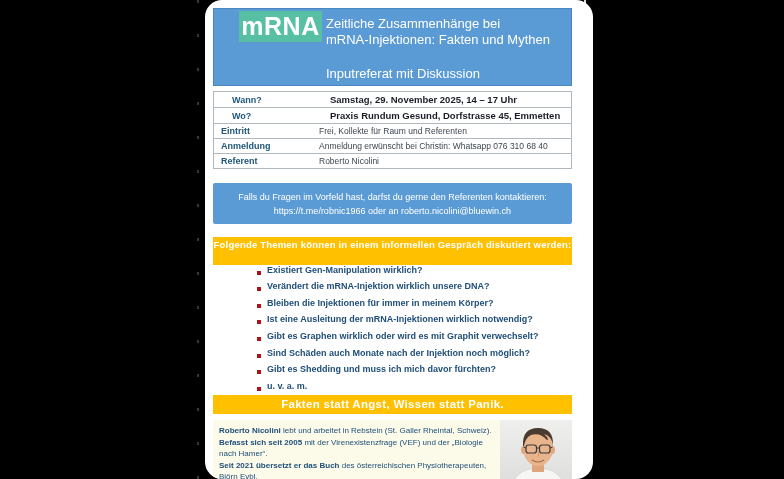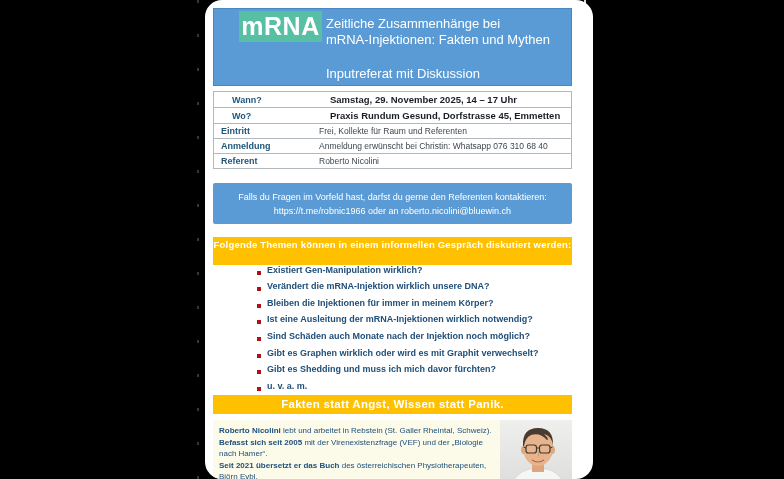--- a/index.html
+++ b/index.html
@@ -118,25 +118,25 @@
       <li>
           <span class="sq"></span>
           <span class="txt">Bleiben die Injektionen für immer in meinem Körper?</span>
         </li>
       <li>
           <span class="sq"></span>
           <span class="txt">Ist eine Ausleitung der mRNA-Injektionen wirklich notwendig?</span>
         </li>
       <li>
           <span class="sq"></span>
-          <span class="txt">Sind Schäden auch Monate nach der Injektion noch möglich?</span>
+          <span class="txt">Gibt es Graphen wirklich oder wird es mit Graphit verwechselt?</span>
         </li>
       <li>
           <span class="sq"></span>
-          <span class="txt">Gibt es Graphen wirklich oder wird es mit Graphit verwechselt?</span>
+          <span class="txt">Sind Schäden auch Monate nach der Injektion noch möglich?</span>
         </li>
       <li>
           <span class="sq"></span>
           <span class="txt">Gibt es Shedding und muss ich mich davor fürchten?</span>
         </li>
       <li>
           <span class="sq"></span>
           <span class="txt">u. v. a. m.</span>
         </li>
     </ul>

